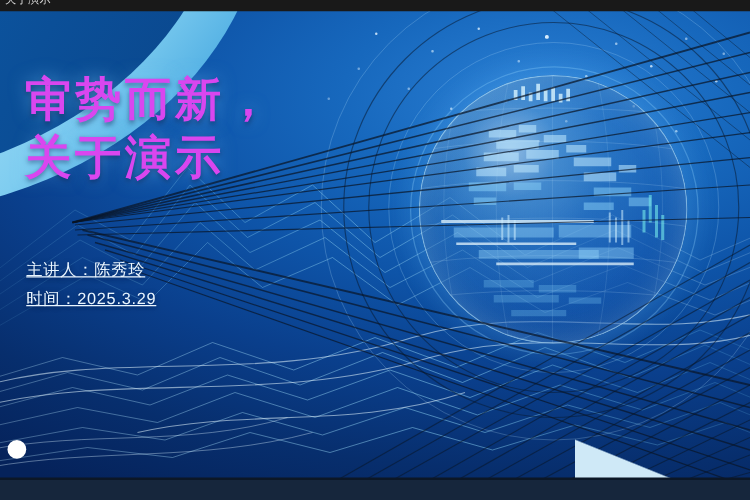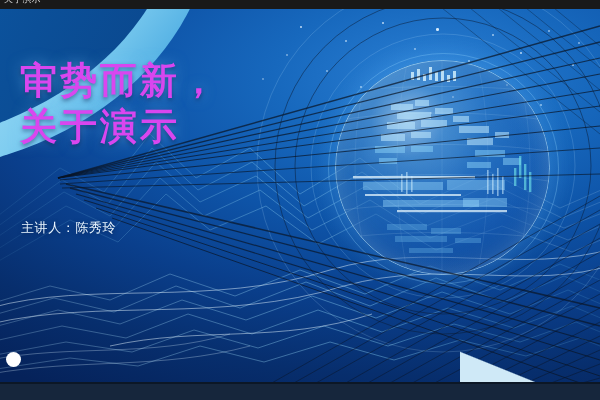--- a/index.html
+++ b/index.html
@@ -62,22 +62,22 @@
   
   .bottom-band{position:absolute;left:0;top:384px;width:600px;height:16px;background:#16263c;z-index:55;}
   .bottom-band-line{position:absolute;left:0;top:382px;width:600px;height:2px;background:#0c1726;z-index:56;}
 
   
   .title{position:absolute;left:20px;top:60px;z-index:40;color:#d946ef;font-weight:700;
     font-size:37px;line-height:46px;letter-spacing:3px;
     text-shadow:0 0 14px rgba(120,200,255,.55), 0 2px 4px rgba(0,20,60,.55);font-family:Liberation Mono, monospace;}
   .title-line{display:block;white-space:nowrap;}
 
-  .meta{position:absolute;left:21px;top:216px;z-index:40;color:#eaf6ff;font-size:13px;line-height:23px;letter-spacing:.6px;
-    text-shadow:0 1px 4px rgba(0,25,70,.7);}
+  .meta{position:absolute;left:21px;top:204px;z-index:40;color:#eaf6ff;font-size:13px;line-height:23px;letter-spacing:.6px;
+    text-shadow:0 1px 4px rgba(0,25,70,.7);text-decoration:underline;}
   .meta-line{display:block;white-space:nowrap;}
 </style>
 </head>
 <body>
 
 <div id="slide">
 
   <div class="topbar">
     <div class="topbar-title">关于演示</div>
   </div>
@@ -323,15 +323,16 @@
   <div class="bottom-band-line"></div>
   <div class="bottom-band"></div>
 
   <div class="title">
     <span class="title-line">审势而新，</span>
     <span class="title-line">关于演示</span>
   </div>
 
   <div class="meta">
     <span class="meta-line">主讲人：陈秀玲</span>
+    <span class="meta-line">时间：2025.3.29</span>
   </div>
 
 </div>
 
 </body></html>

